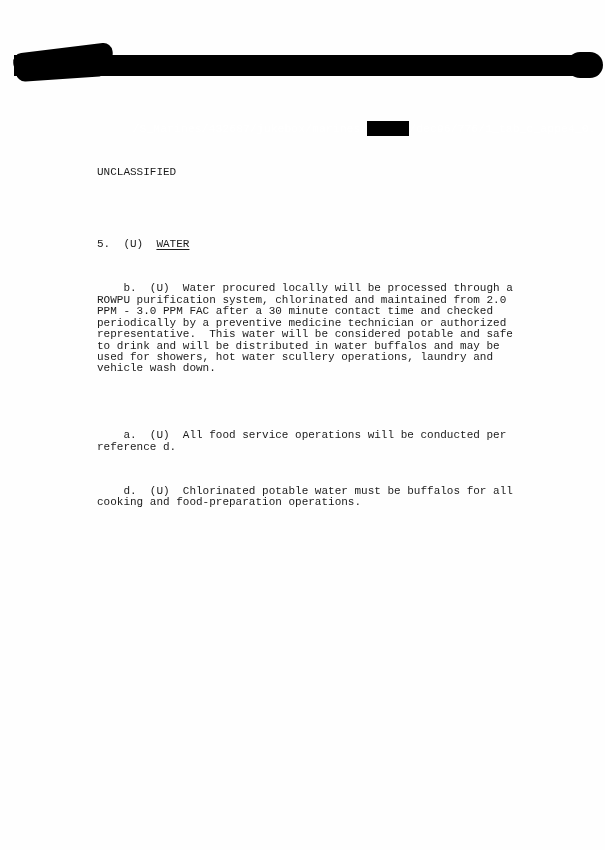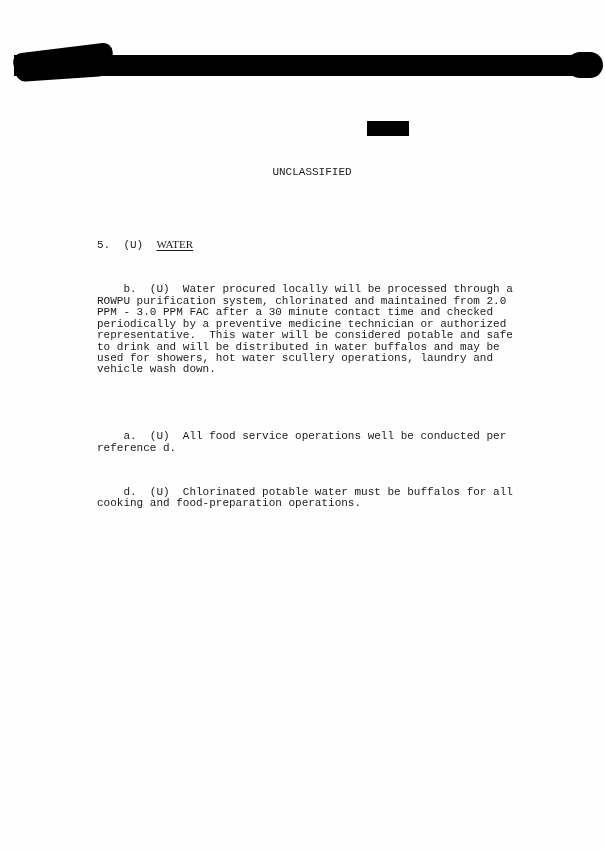--- a/index.html
+++ b/index.html
@@ -74,30 +74,29 @@
   .doc {
     position: absolute;
     left: 97px;
     top: 133px;
     width: 430px;
     font-size: 11px;
     line-height: 11.4px;
     white-space: pre-wrap;
   }
   .center-line {
-    text-align: center;
+    text-align: left;
     margin: 0 0 15px 0;
   }
   .para {
     margin: 0 0 10px 0;
   }
   .u {
     text-decoration: underline;
     text-underline-offset: 2px;
-    font-family: Liberation Serif, serif;
   }
 </style>
 </head>
 <body>
 
 <div class="page">
 
   <div class="topbar">
     <span class="scribble-a"></span>
     <span class="scribble-b"></span>
@@ -114,21 +113,21 @@
     <div class="para">    b.  (U)  Water procured locally will be processed through a
 ROWPU purification system, chlorinated and maintained from 2.0
 PPM - 3.0 PPM FAC after a 30 minute contact time and checked
 periodically by a preventive medicine technician or authorized
 representative.  This water will be considered potable and safe
 to drink and will be distributed in water buffalos and may be
 used for showers, hot water scullery operations, laundry and
 vehicle wash down.</div>
 
     
-    <div class="para">    a.  (U)  All food service operations well be conducted per
+    <div class="para">    a.  (U)  All food service operations will be conducted per
 reference d.</div>
     <div class="para">    d.  (U)  Chlorinated potable water must be buffalos for all
 cooking and food-preparation operations.</div>
     
     
 
     
     
 
     

